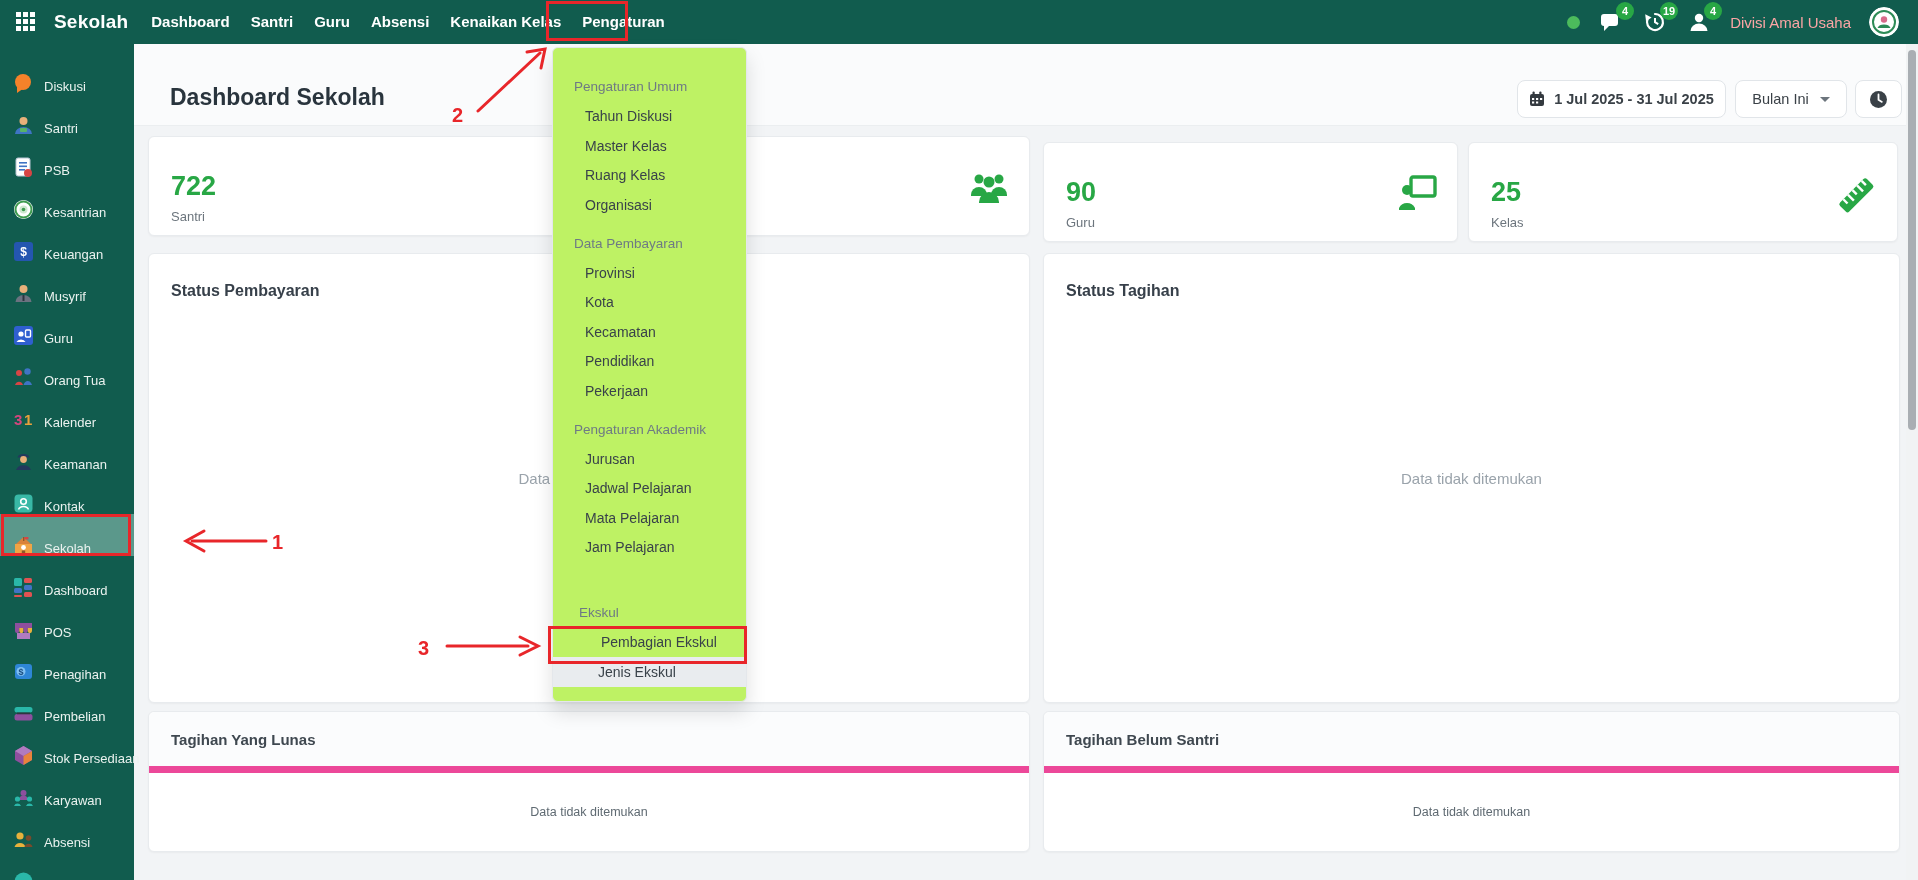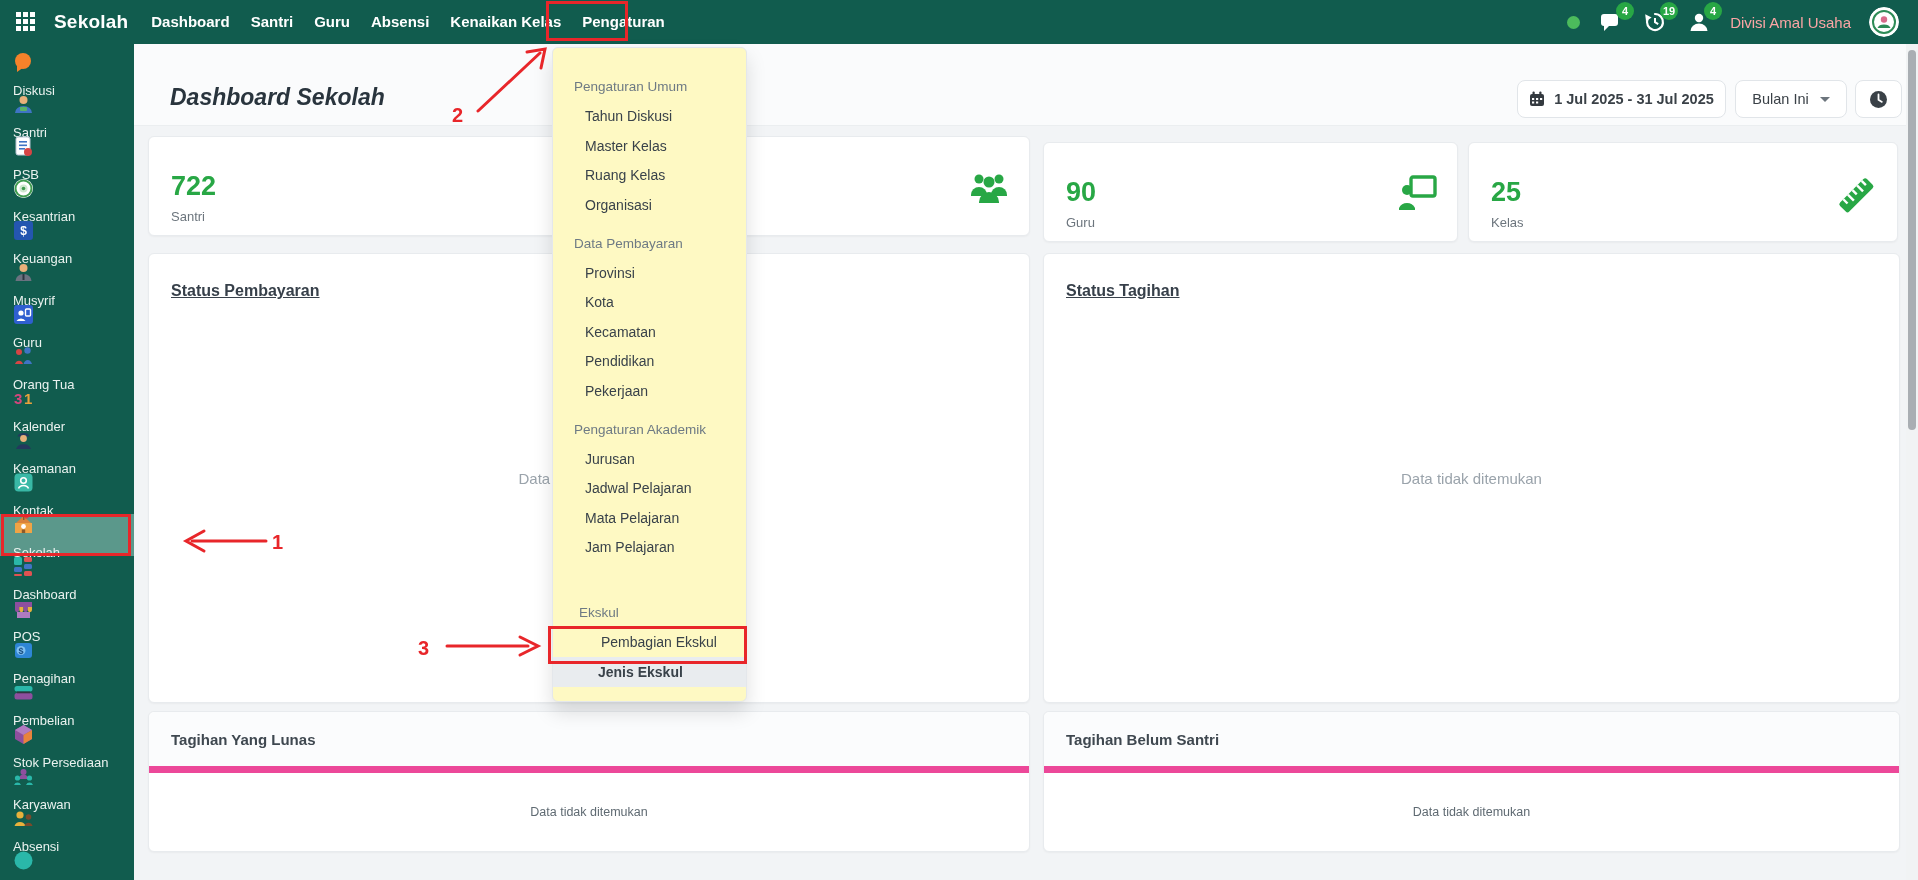--- a/index.html
+++ b/index.html
@@ -20,67 +20,67 @@
   .nav-ico { position:relative; width:26px; height:26px; display:flex; align-items:center; justify-content:center; cursor:pointer; }
   .badge { position:absolute; top:-7px; right:-10px; background:#28a745; color:#fff;
     font-size:11px; font-weight:700; min-width:18px; height:18px; line-height:18px;
     border-radius:9px; text-align:center; padding:0 3px; }
   .user-name { color:#fca5a5; font-size:15px; }
   .avatar { width:30px; height:30px; border-radius:50%; overflow:hidden; cursor:pointer; }
 
   
   .sidebar { position:absolute; left:0; top:44px; width:134px; height:836px;
     background:#115c4e; padding-top:8px; z-index:30; }
-  .side-item { height:42px; display:flex; align-items:flex-start; padding-left:13px;
-    gap:10px; cursor:pointer;flex-direction:column; }
+  .side-item { height:42px; display:flex; align-items:flex-end; padding-left:13px;
+    gap:10px; cursor:pointer; }
   .side-item .lbl { color:#eaf2ef; font-size:13px; white-space:nowrap; }
   .side-item.active { background:#5b988b; }
   .sicon { width:21px; height:21px; flex:0 0 21px; display:flex; align-items:center; justify-content:center; }
 
   
   .header-strip { position:absolute; left:134px; top:44px; width:1784px; height:82px;
     background:#fafbfc; border-bottom:1px solid #ebeef0; }
   .page-title { position:absolute; left:170px; top:84px; font-size:23px; font-weight:700;
-    color:#29343d;font-style:italic; }
+    color:#29343d; }
   .btn { position:absolute; top:80px; height:38px; background:#fff;
     border:1px solid #e1e5e9; border-radius:8px; display:flex; align-items:center;
     justify-content:center; gap:9px; cursor:pointer; color:#3a4147; }
   .btn-date { left:1517px; width:209px; font-size:14.5px; font-weight:700; }
   .btn-period { left:1735px; width:112px; font-size:14.5px; }
   .btn-clock { left:1855px; width:47px; }
   .caret { width:0; height:0; border-left:5px solid transparent; border-right:5px solid transparent;
     border-top:5px solid #6c757d; margin-left:2px; }
 
   .card { position:absolute; background:#fff; border:1px solid #e8ebee; border-radius:6px;
     box-shadow:0 1px 2px rgba(0,0,0,.04); }
   .stat-value { color:#28a745; font-size:27px; font-weight:700; padding:34px 0 0 22px; }
   .stat-label { color:#6c757d; font-size:13px; padding:7px 0 0 22px; }
   .stat-ico { position:absolute; right:20px; top:32px; }
 
-  .card-title { font-size:16px; font-weight:700; color:#37404a; padding:28px 0 0 22px;text-decoration:underline; }
+  .card-title { font-size:16px; font-weight:700; color:#37404a; padding:28px 0 0 22px; }
   .empty-big { position:absolute; left:0; right:0; top:216px; text-align:center;
     color:#9aa3ab; font-size:15px; }
   .bcard-head { height:61px; background:#fbfcfd; border-bottom:7px solid #ec4899;
     display:flex; align-items:center; padding-left:22px; font-size:15px; font-weight:700;
     color:#3f4850; border-radius:6px 6px 0 0; }
   .bcard-body { height:78px; display:flex; align-items:center; justify-content:center;
     color:#5f6a72; font-size:12.5px; }
 
   
   .dropdown { position:absolute; left:552px; top:47px; width:195px; z-index:50;
-    background:#fef9c3; border:1px solid #e4e7eb; border-radius:6px;
+    background:#bef264; border:1px solid #e4e7eb; border-radius:6px;
     box-shadow:0 10px 20px rgba(0,0,0,.13); padding:24px 0 14px 0; }
   .dd-h { height:29.5px; display:flex; align-items:center; padding-left:21px;
     color:#6e7a84; font-size:13.5px; }
   .dd-h.gap { margin-top:9px; }
   .dd-i { height:29.5px; display:flex; align-items:center; padding-left:32px;
     color:#39424a; font-size:14px; cursor:pointer; }
   .dd-h.ek { padding-left:26px;margin-top:36px; }
   .dd-i.ek1 { padding-left:48px; }
-  .dd-i.ek2 { padding-left:45px; background:#e9ecef;font-weight:bold; }
+  .dd-i.ek2 { padding-left:45px; background:#e9ecef; }
 
   
   .redbox { position:absolute; border:3px solid #e8262a; z-index:60; pointer-events:none; }
   #box-pengaturan { left:546px; top:1px; width:82px; height:40px; }
   #box-sekolah { left:1px; top:514px; width:130px; height:42px; }
   #box-jenis { left:548px; top:626px; width:199px; height:38px; }
   #anno-svg { position:absolute; left:0; top:0; z-index:70; pointer-events:none; }
   #anno-svg text { font-family:"Liberation Sans",sans-serif; font-size:20px; font-weight:700;
     fill:#e8262a; }
   #anno-svg line, #anno-svg polyline { stroke:#e8262a; stroke-width:3; stroke-linecap:round;

